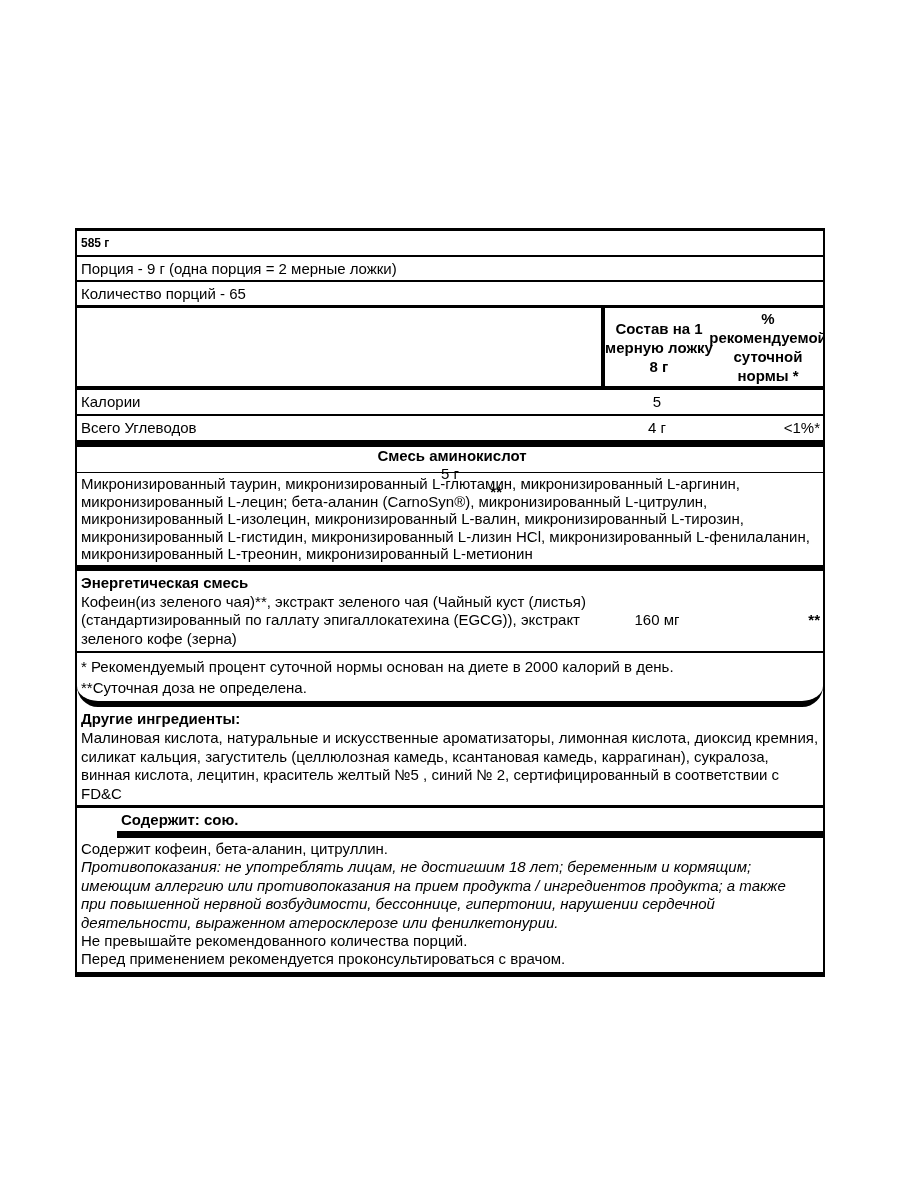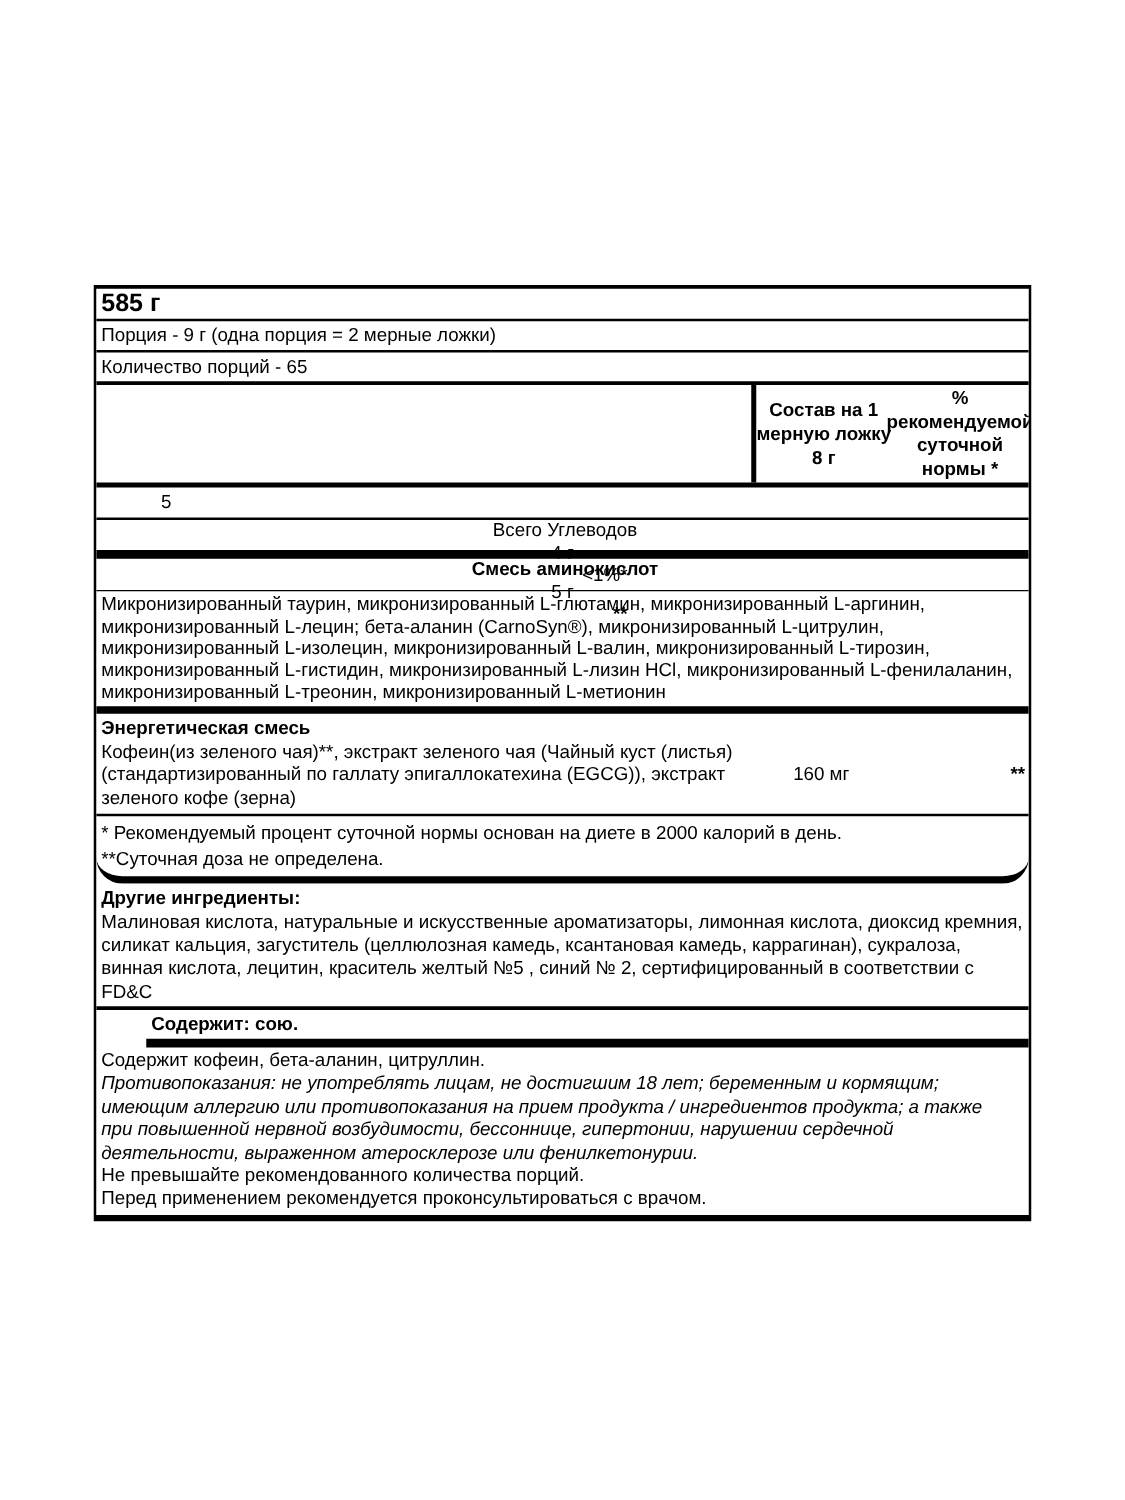--- a/index.html
+++ b/index.html
@@ -30,21 +30,21 @@
     align-items: center;
   }
   .pad { padding-left: 4px; padding-right: 4px; }
   .bold { font-weight: bold; }
   .pre { white-space: pre-line; }
 
   .net-weight {
     height: 24px;
     border-bottom: 2px solid #000;
     font-weight: bold;
-    font-size: 20px;
+    font-size: 12px;
     display: flex;
     align-items: center;
   }
   .serving-row {
     height: 23px;
     border-bottom: 2px solid #000;
     display: flex;
     align-items: center;
   }
   .servings-count-row {
@@ -71,21 +71,21 @@
   }
   .col-dv-h {
     width: 110px;
     display: flex;
     align-items: center;
     justify-content: center;
     line-height: 19px;
   }
   .nutrient-row { height: 24px; }
   .nutrient-row.b2 { border-bottom: 2px solid #000; }
-  .nutrient-row.b7 { border-bottom: 7px solid #000; flex-direction: column; }
+  .nutrient-row.b7 { border-bottom: 7px solid #000; }
   .blend-title-row { height: 25px; border-bottom: 1px solid #000; flex-direction: column; }
   .cell-name { flex: 1; padding-left: 4px; }
   .cell-amt { width: 112px; text-align: center; }
   .cell-dv  { width: 110px; text-align: right; padding-right: 3px; box-sizing: border-box; }
 
   .amino-text {
     padding: 2px 4px 2px 4px;
     line-height: 17.5px;
     border-bottom: 6px solid #000;
   }
@@ -132,20 +132,21 @@
 
   <div class="servings-count-row pad">Количество порций - 65</div>
 
   <div class="header-row">
     <div class="spacer"></div>
     <div class="col-amt-h">Состав на 1 мерную ложку 8 г</div>
     <div class="col-dv-h">% рекомендуемой суточной нормы *</div>
   </div>
 
   <div class="row nutrient-row b2">
+    <div class="cell-name">Калории</div>
     <div class="cell-amt">5</div>
     <div class="cell-dv"></div>
   </div>
 
   <div class="row nutrient-row b7">
     <div class="cell-name">Всего Углеводов</div>
     <div class="cell-amt">4 г</div>
     <div class="cell-dv">&lt;1%*</div>
   </div>
 

